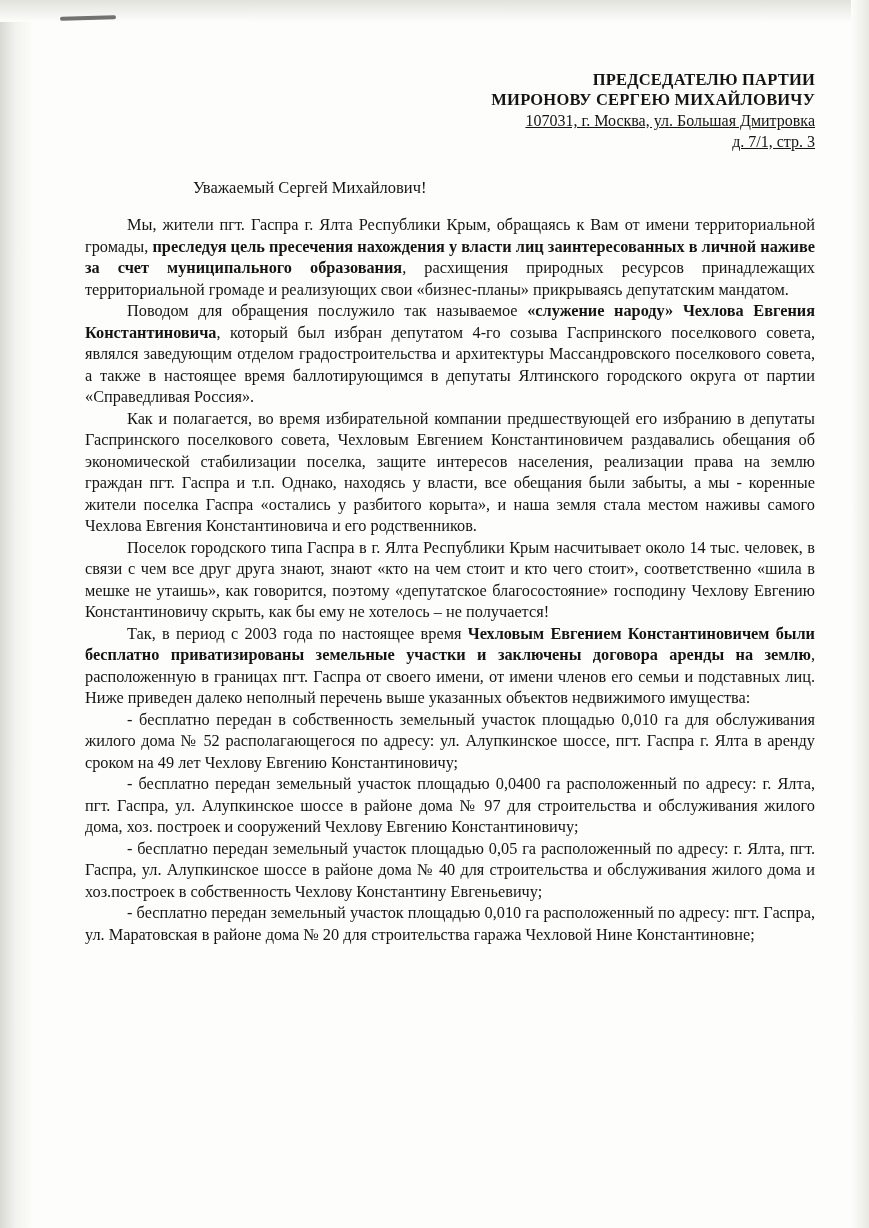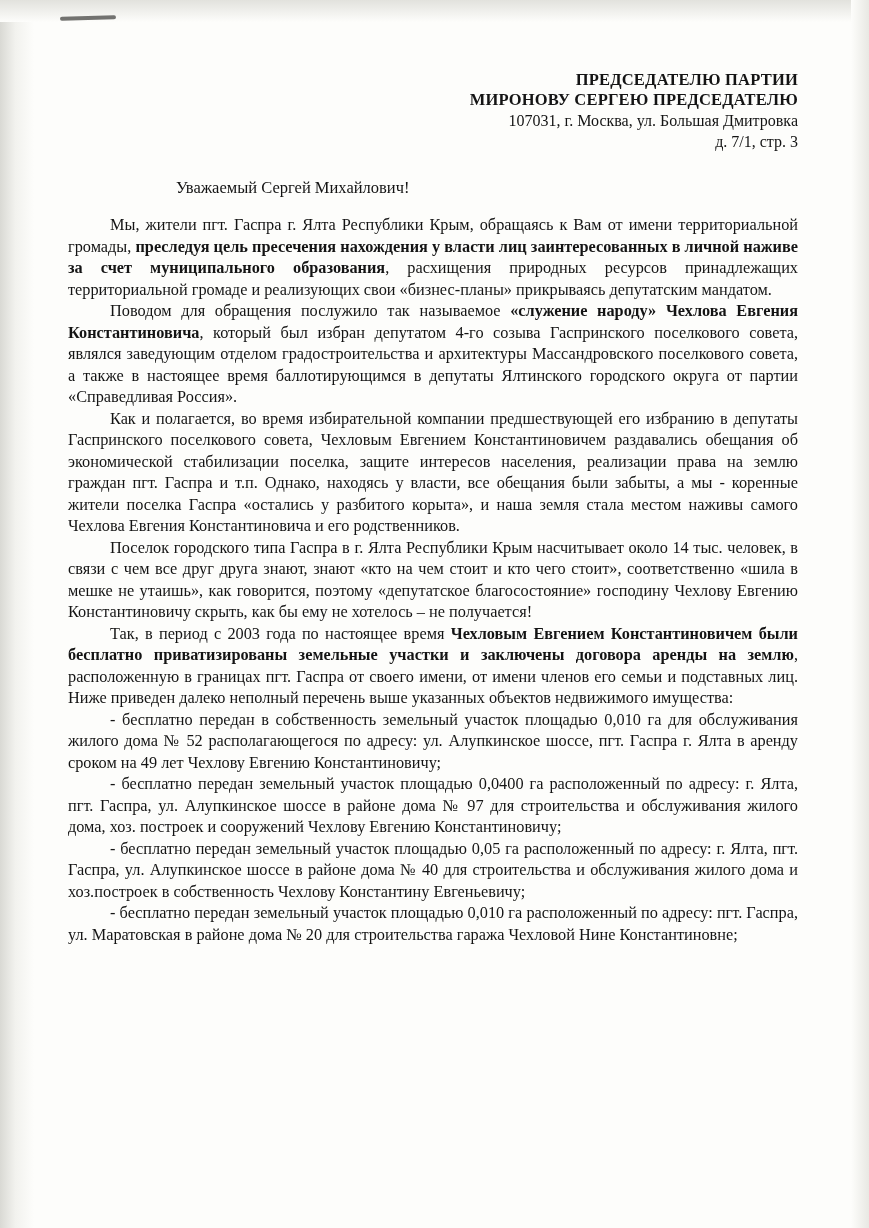--- a/index.html
+++ b/index.html
@@ -51,38 +51,39 @@
     width: 56px;
     height: 4px;
     background: #5a5a58;
     transform: rotate(-1.4deg);
     border-radius: 2px;
     opacity: .85;
   }
 
   .content {
     position: absolute;
-    left: 68px;
+    left: 85px;
     top: 70px;
     width: 730px;
   }
 
   .addressee {
     text-align: right;
     margin-bottom: 4px;
   }
   .addressee .line-bold {
     font-weight: bold;
     font-size: 16.5px;
     line-height: 20px;
     letter-spacing: .2px;
   }
   .addressee .line-norm {
     font-size: 16px;
     line-height: 21px;
+    text-decoration: underline;
   }
 
   .salutation {
     margin-top: 26px;
     margin-left: 108px;
     font-size: 16.5px;
   }
 
   p.body-par {
     margin: 0;
@@ -104,21 +105,21 @@
 
   <div class="scan-edge-left"></div>
   <div class="scan-edge-top"></div>
   <div class="scan-edge-right"></div>
   <div class="scan-mark"></div>
 
   <div class="content">
 
     <div class="addressee">
       <div class="line-bold">ПРЕДСЕДАТЕЛЮ ПАРТИИ</div>
-      <div class="line-bold">МИРОНОВУ СЕРГЕЮ ПРЕДСЕДАТЕЛЮ</div>
+      <div class="line-bold">МИРОНОВУ СЕРГЕЮ МИХАЙЛОВИЧУ</div>
       <div class="line-norm">107031, г. Москва, ул. Большая Дмитровка</div>
       <div class="line-norm">д. 7/1, стр. 3</div>
     </div>
 
     <div class="salutation">Уважаемый Сергей Михайлович!</div>
 
     <div id="paragraphs">
         <p class="body-par first"><span>Мы, жители пгт. Гаспра г. Ялта Республики Крым, обращаясь к Вам от имени территориальной громады, </span><span class="b">преследуя цель пресечения нахождения у власти лиц заинтересованных в личной наживе за счет муниципального образования</span><span>, расхищения природных ресурсов принадлежащих территориальной громаде и реализующих свои «бизнес-планы» прикрываясь депутатским мандатом.</span></p>
         <p class="body-par"><span>Поводом для обращения послужило так называемое </span><span class="b">«служение народу» Чехлова Евгения Константиновича</span><span>, который был избран депутатом 4-го созыва Гаспринского поселкового совета, являлся заведующим отделом градостроительства и архитектуры Массандровского поселкового совета, а также в настоящее время баллотирующимся в депутаты Ялтинского городского округа от партии «Справедливая Россия».</span></p>
         <p class="body-par"><span>Как и полагается, во время избирательной компании предшествующей его избранию в депутаты Гаспринского поселкового совета, Чехловым Евгением Константиновичем раздавались обещания об экономической стабилизации поселка, защите интересов населения, реализации права на землю граждан пгт. Гаспра и т.п. Однако, находясь у власти, все обещания были забыты, а мы - коренные жители поселка Гаспра «остались у разбитого корыта», и наша земля стала местом наживы самого Чехлова Евгения Константиновича и его родственников.</span></p>

